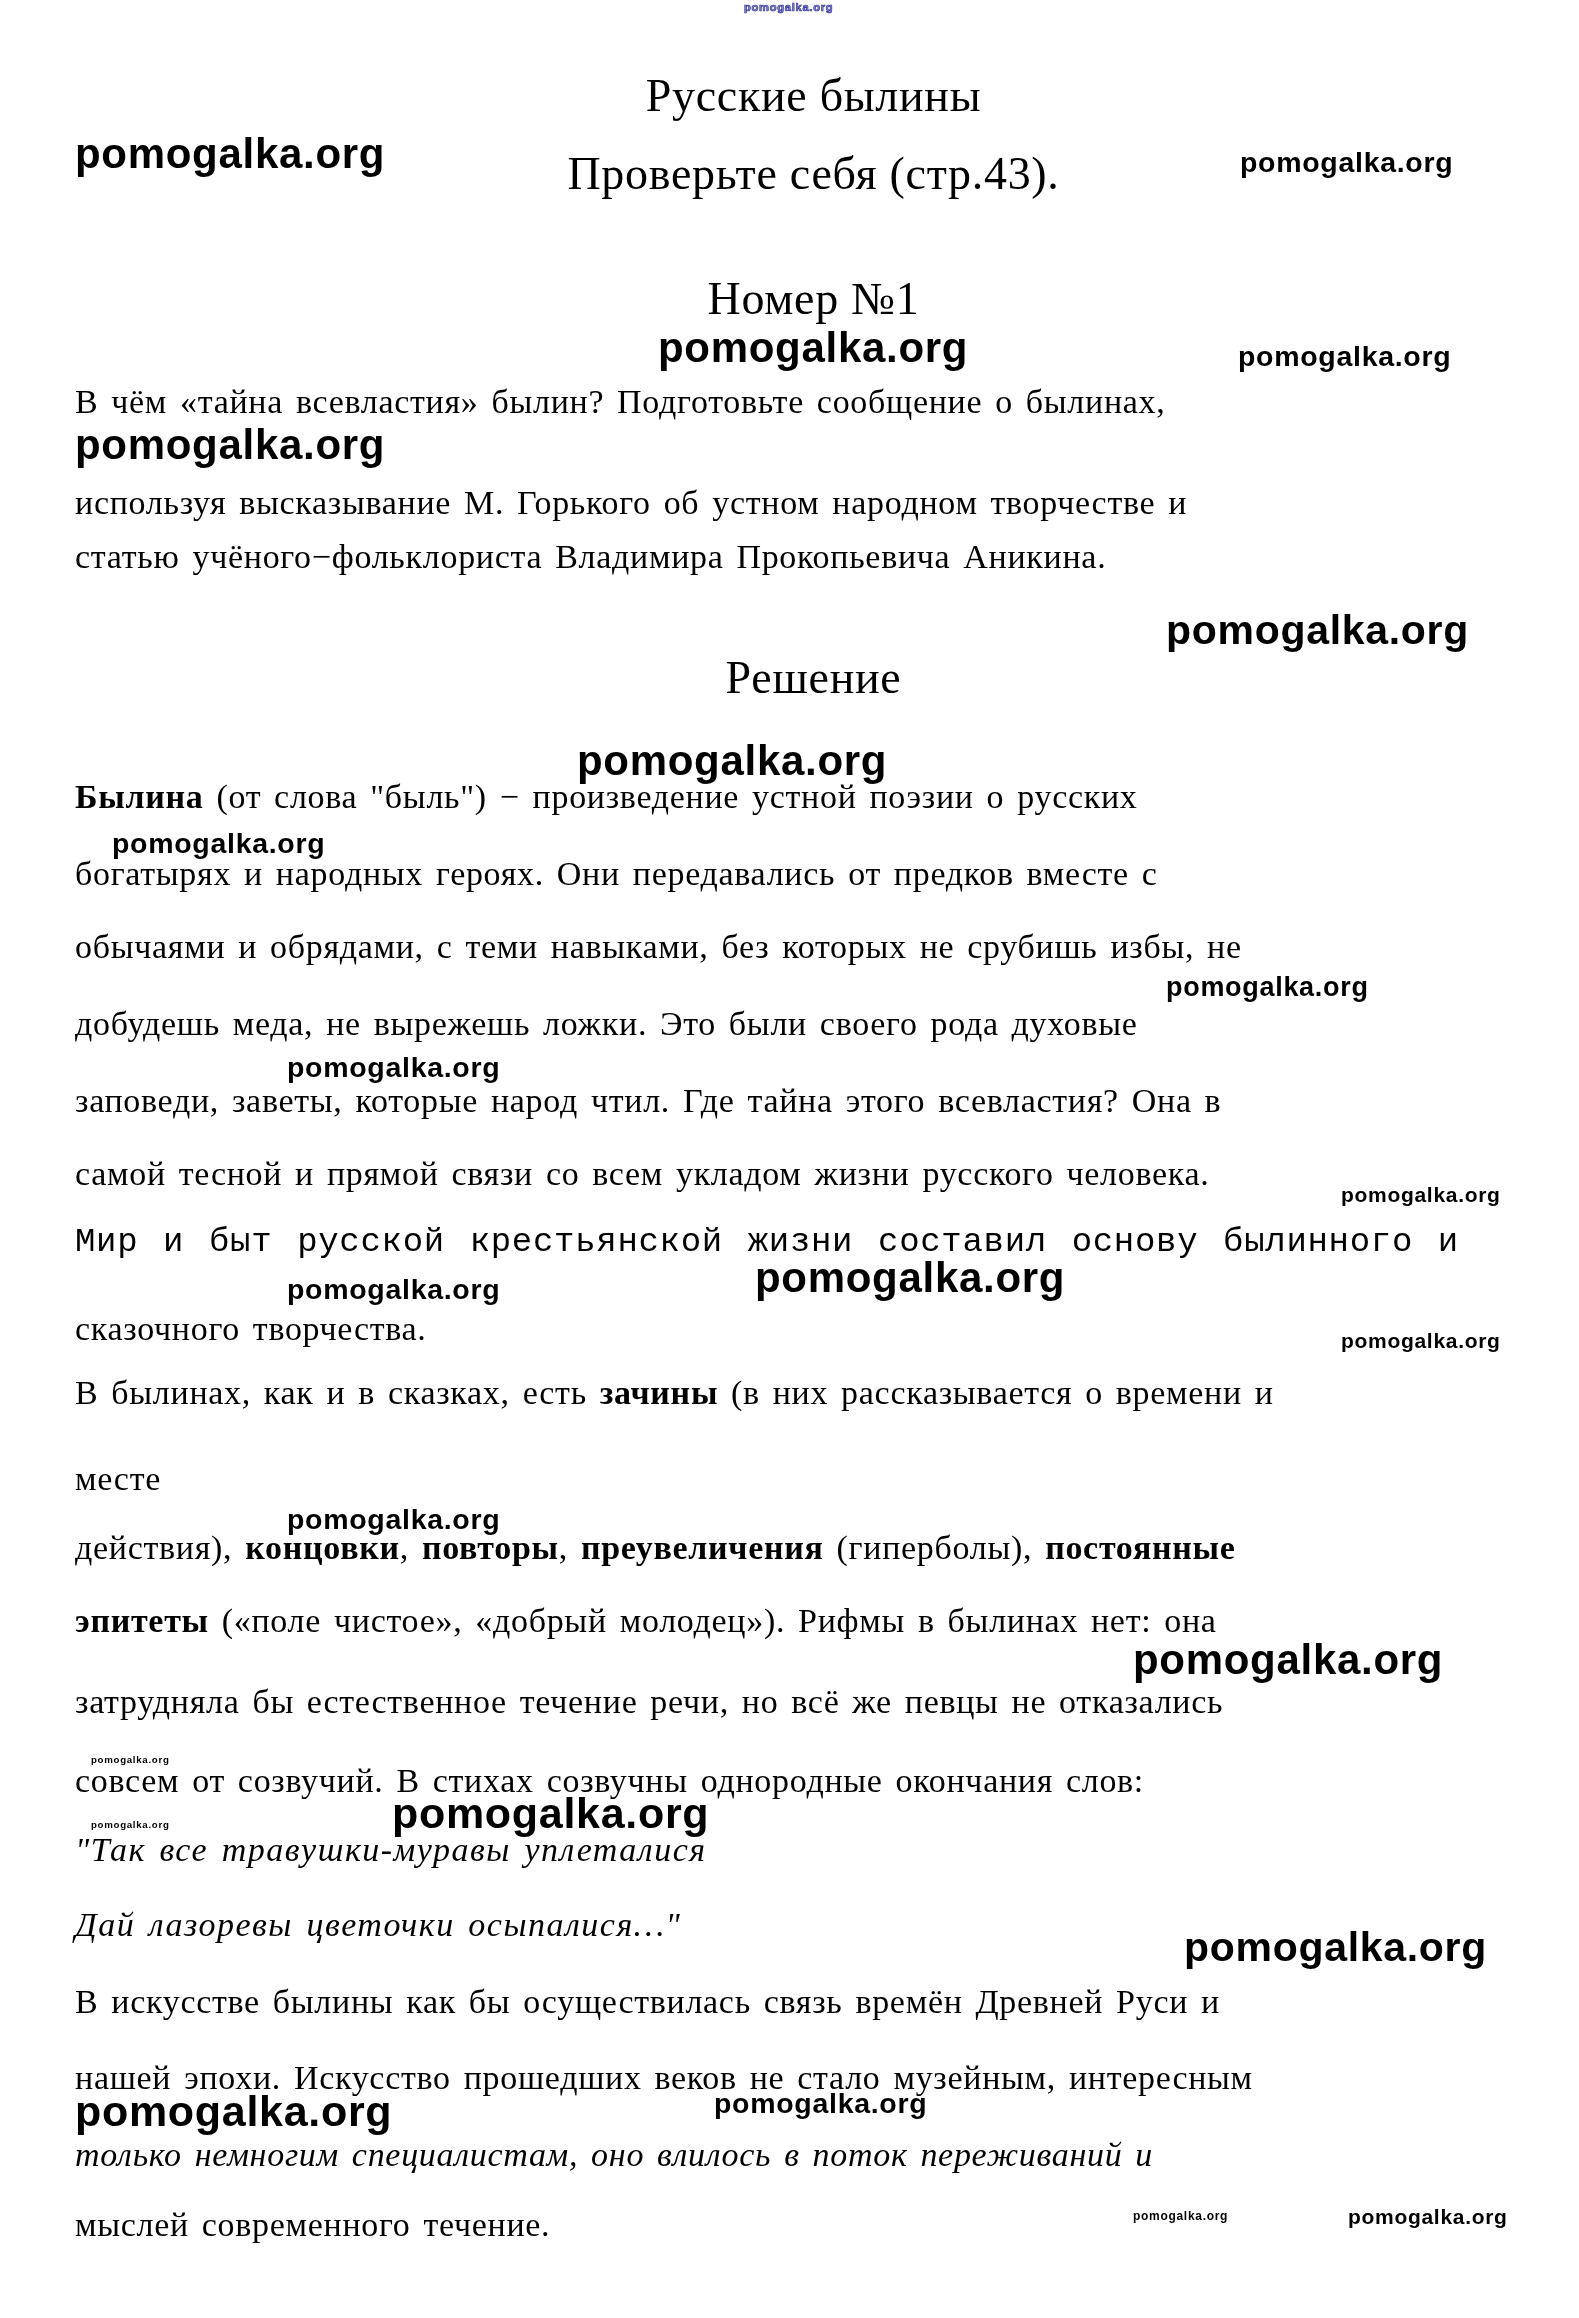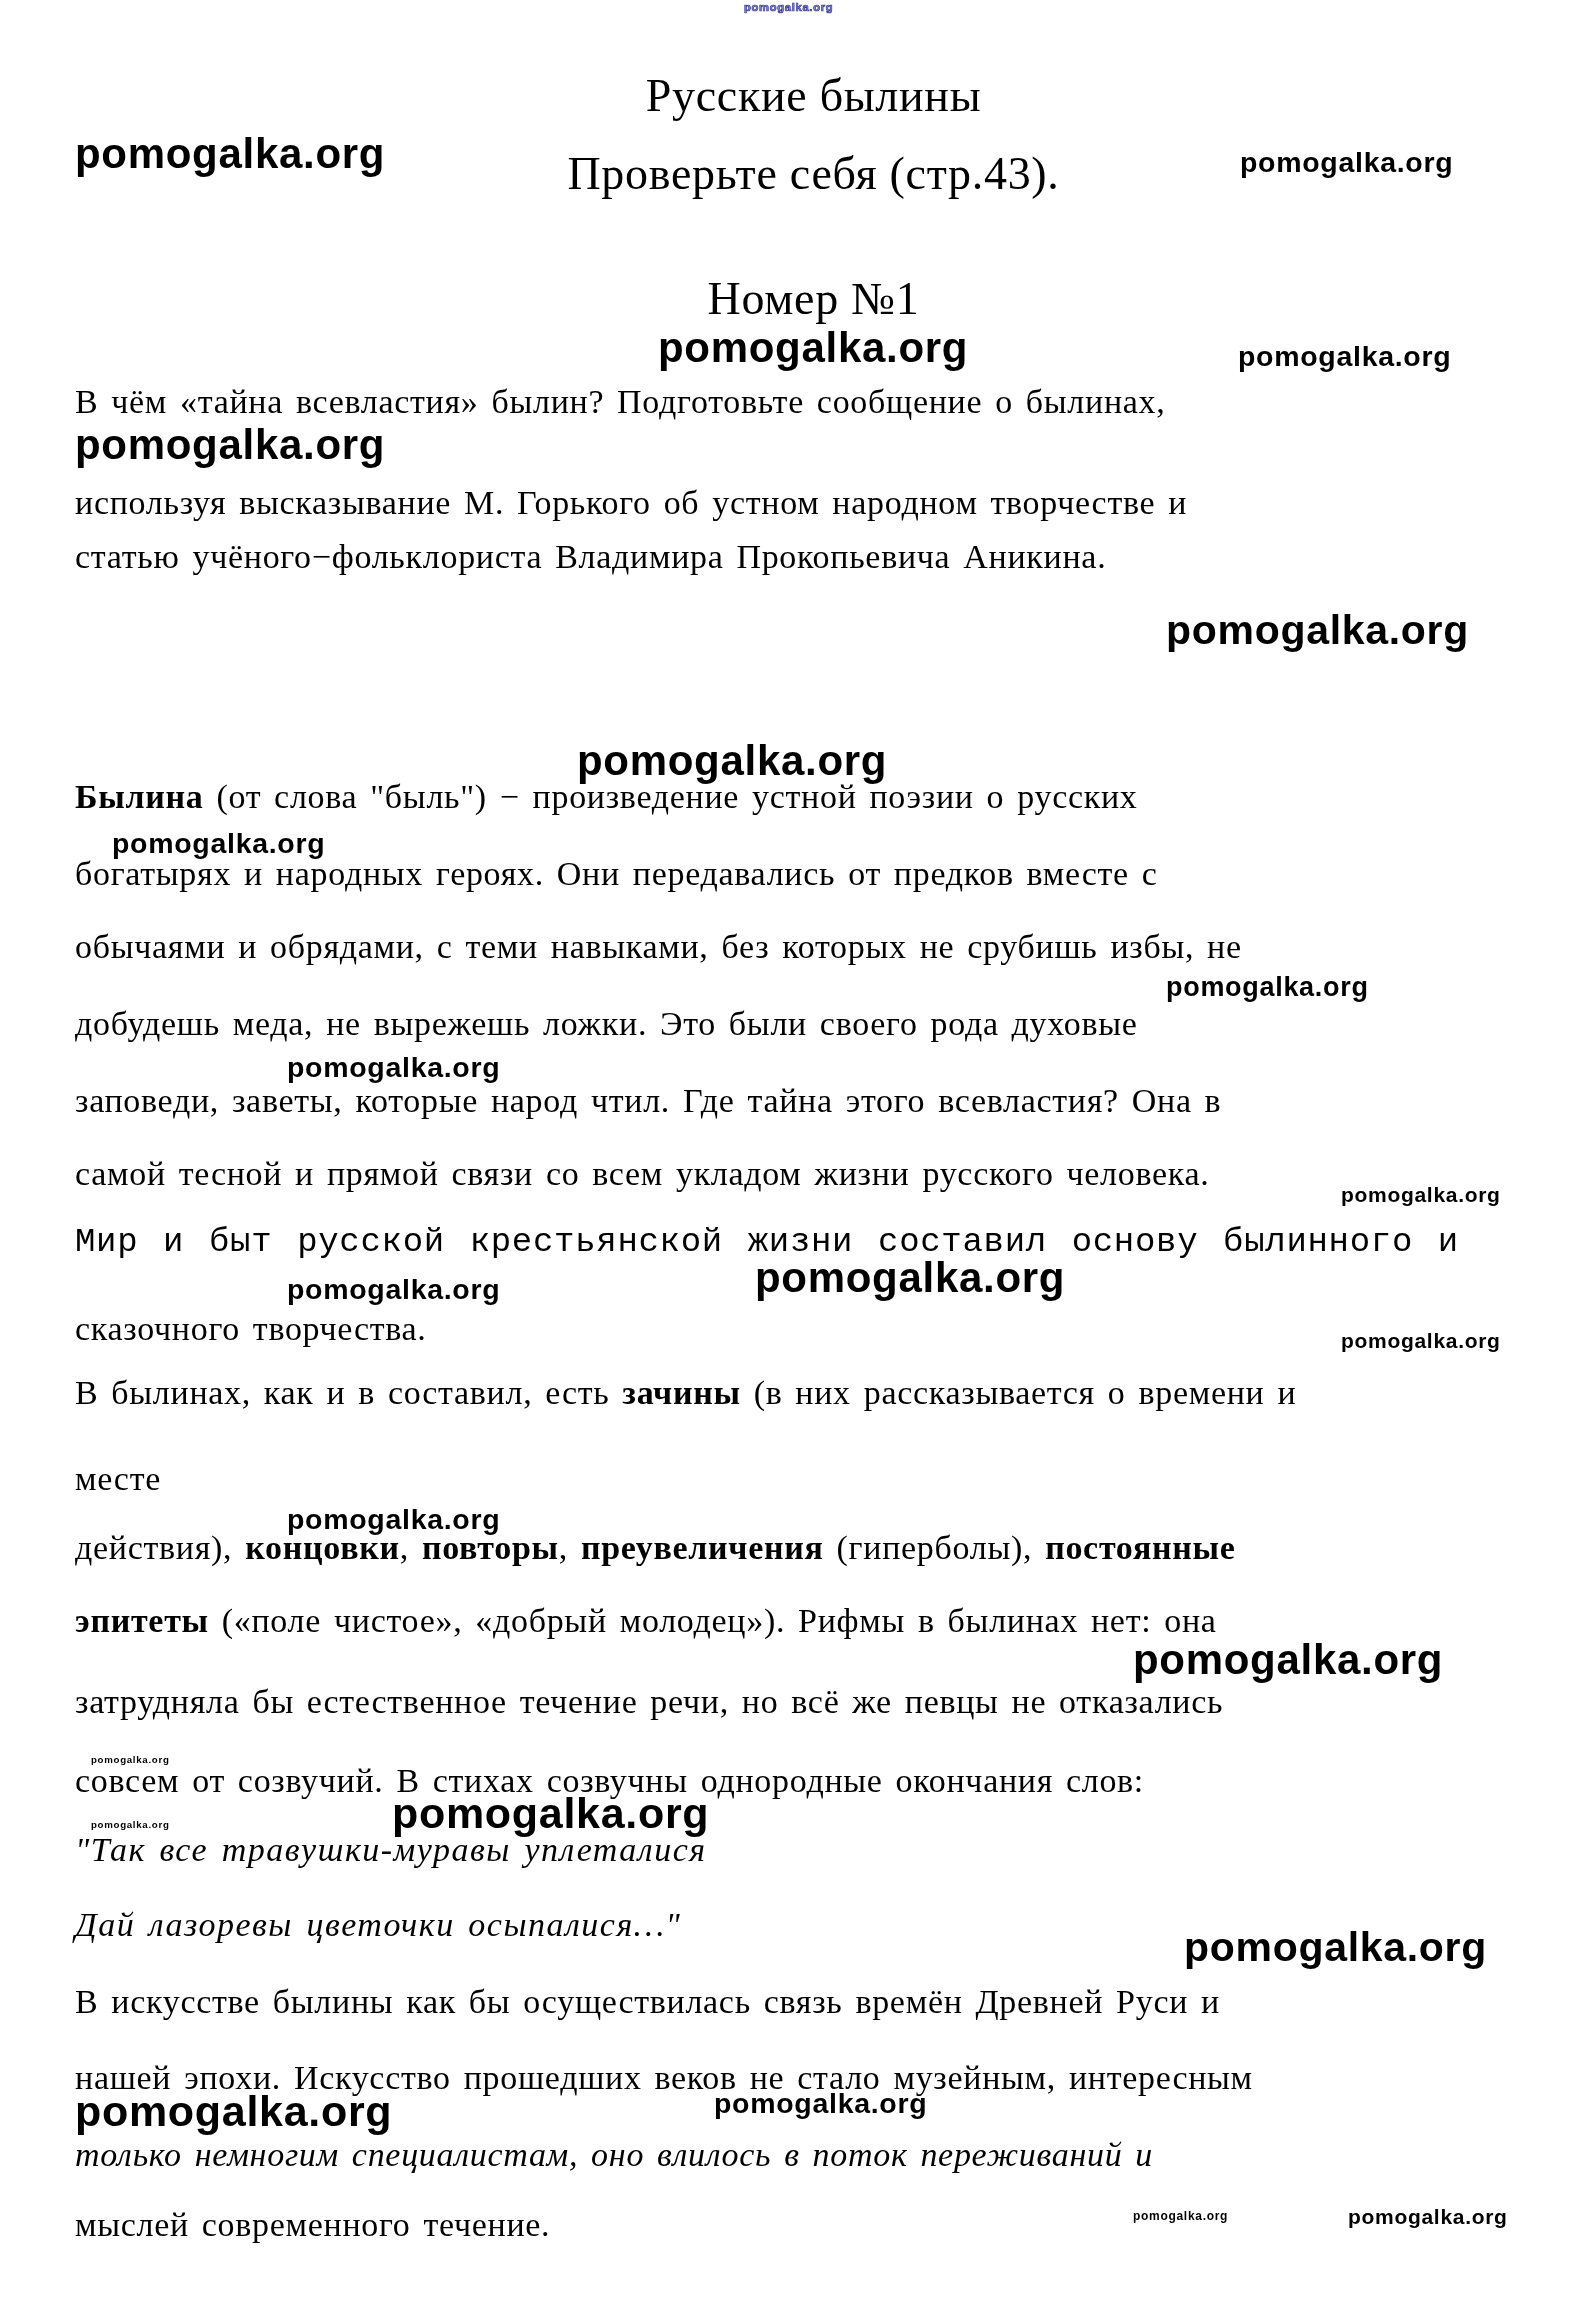--- a/index.html
+++ b/index.html
@@ -71,37 +71,38 @@
 <body>
 
 <div class="page">
 
   <div class="heading title">Русские былины</div>
 
   <div class="heading subtitle">Проверьте себя (стр.43).</div>
 
   <div class="heading task-number">Номер №1</div>
 
+  <div class="heading solution-hd">Решение</div>
 
   <div id="question">
       <div class="text-line" style="top: 382px;"><span>В чём «тайна всевластия» былин? Подготовьте сообщение о былинах,</span></div>
       <div class="text-line" style="top: 483px;"><span>используя высказывание М. Горького об устном народном творчестве и</span></div>
       <div class="text-line" style="top: 537px;"><span>статью учёного−фольклориста Владимира Прокопьевича Аникина.</span></div>
     </div>
 
   <div id="solution-body">
       <div class="text-line" style="top: 777px;"><span class="bold">Былина</span><span> (от слова "быль") − произведение устной поэзии о русских</span></div>
       <div class="text-line" style="top: 854px;"><span>богатырях и народных героях. Они передавались от предков вместе с</span></div>
       <div class="text-line" style="top: 927px;"><span>обычаями и обрядами, с теми навыками, без которых не срубишь избы, не</span></div>
       <div class="text-line" style="top: 1004px;"><span>добудешь меда, не вырежешь ложки. Это были своего рода духовые</span></div>
       <div class="text-line" style="top: 1081px;"><span>заповеди, заветы, которые народ чтил. Где тайна этого всевластия? Она в</span></div>
       <div class="text-line" style="top: 1154px;"><span>самой тесной и прямой связи со всем укладом жизни русского человека.</span></div>
       <div class="text-line" style="top: 1223px; font-family: Liberation Mono, monospace;"><span>Мир и быт русской крестьянской жизни составил основу былинного и</span></div>
       <div class="text-line" style="top: 1309px;"><span>сказочного творчества.</span></div>
-      <div class="text-line" style="top: 1373px;"><span>В былинах, как и в составил, есть </span><span class="bold">зачины</span><span> (в них рассказывается о времени и</span></div>
+      <div class="text-line" style="top: 1373px;"><span>В былинах, как и в сказках, есть </span><span class="bold">зачины</span><span> (в них рассказывается о времени и</span></div>
       <div class="text-line" style="top: 1459px;"><span>месте</span></div>
       <div class="text-line" style="top: 1528px;"><span>действия), </span><span class="bold">концовки</span><span>, </span><span class="bold">повторы</span><span>, </span><span class="bold">преувеличения</span><span> (гиперболы), </span><span class="bold">постоянные</span></div>
       <div class="text-line" style="top: 1601px;"><span class="bold">эпитеты</span><span> («поле чистое», «добрый молодец»). Рифмы в былинах нет: она</span></div>
       <div class="text-line" style="top: 1682px;"><span>затрудняла бы естественное течение речи, но всё же певцы не отказались</span></div>
       <div class="text-line" style="top: 1761px;"><span>совсем от созвучий. В стихах созвучны однородные окончания слов:</span></div>
       <div class="text-line italic" style="top: 1830px;"><span>"Так все травушки-муравы уплеталися</span></div>
       <div class="text-line italic" style="top: 1905px;"><span>Дай лазоревы цветочки осыпалися…"</span></div>
       <div class="text-line" style="top: 1982px;"><span>В искусстве былины как бы осуществилась связь времён Древней Руси и</span></div>
       <div class="text-line" style="top: 2058px;"><span>нашей эпохи. Искусство прошедших веков не стало музейным, интересным</span></div>
       <div class="text-line" style="top: 2135px; font-style: italic;"><span>только немногим специалистам, оно влилось в поток переживаний и</span></div>

